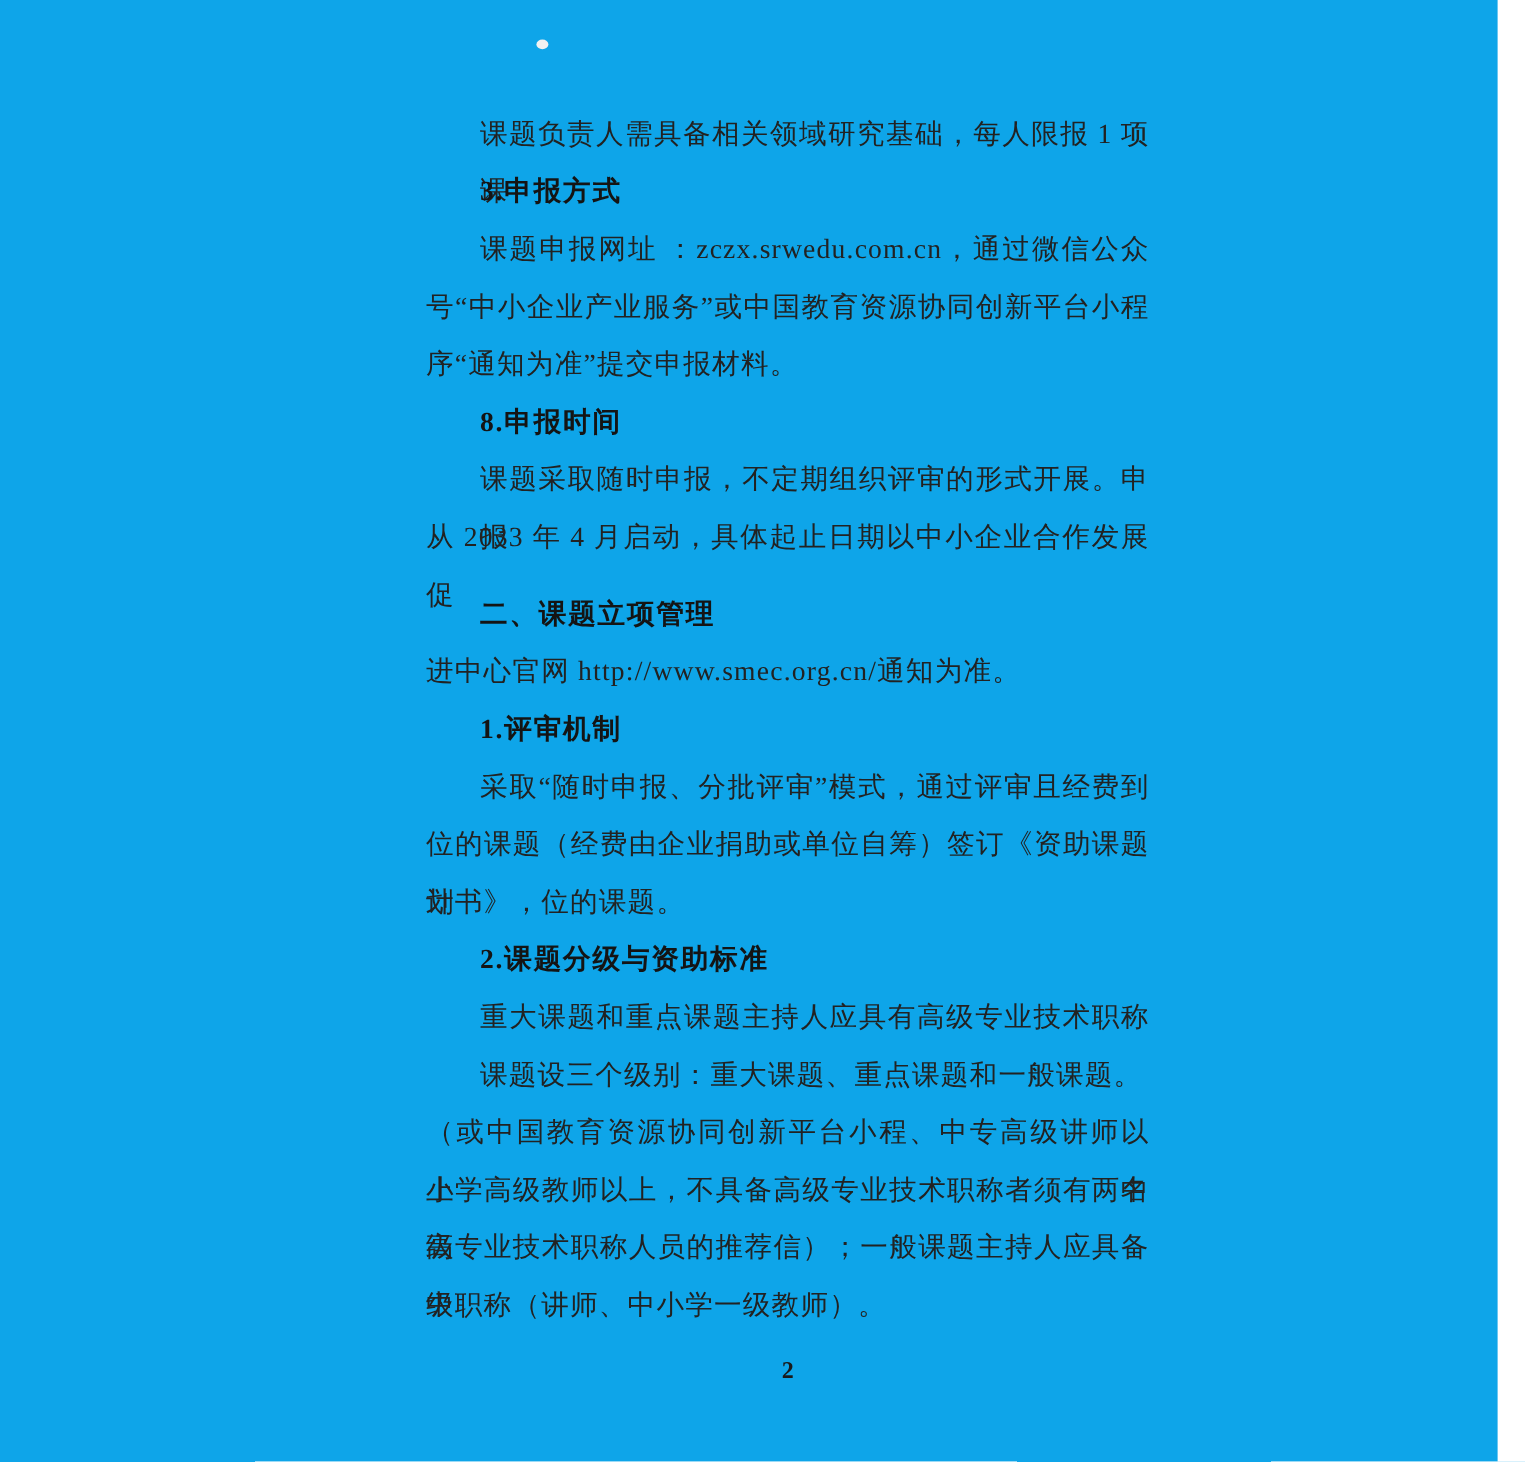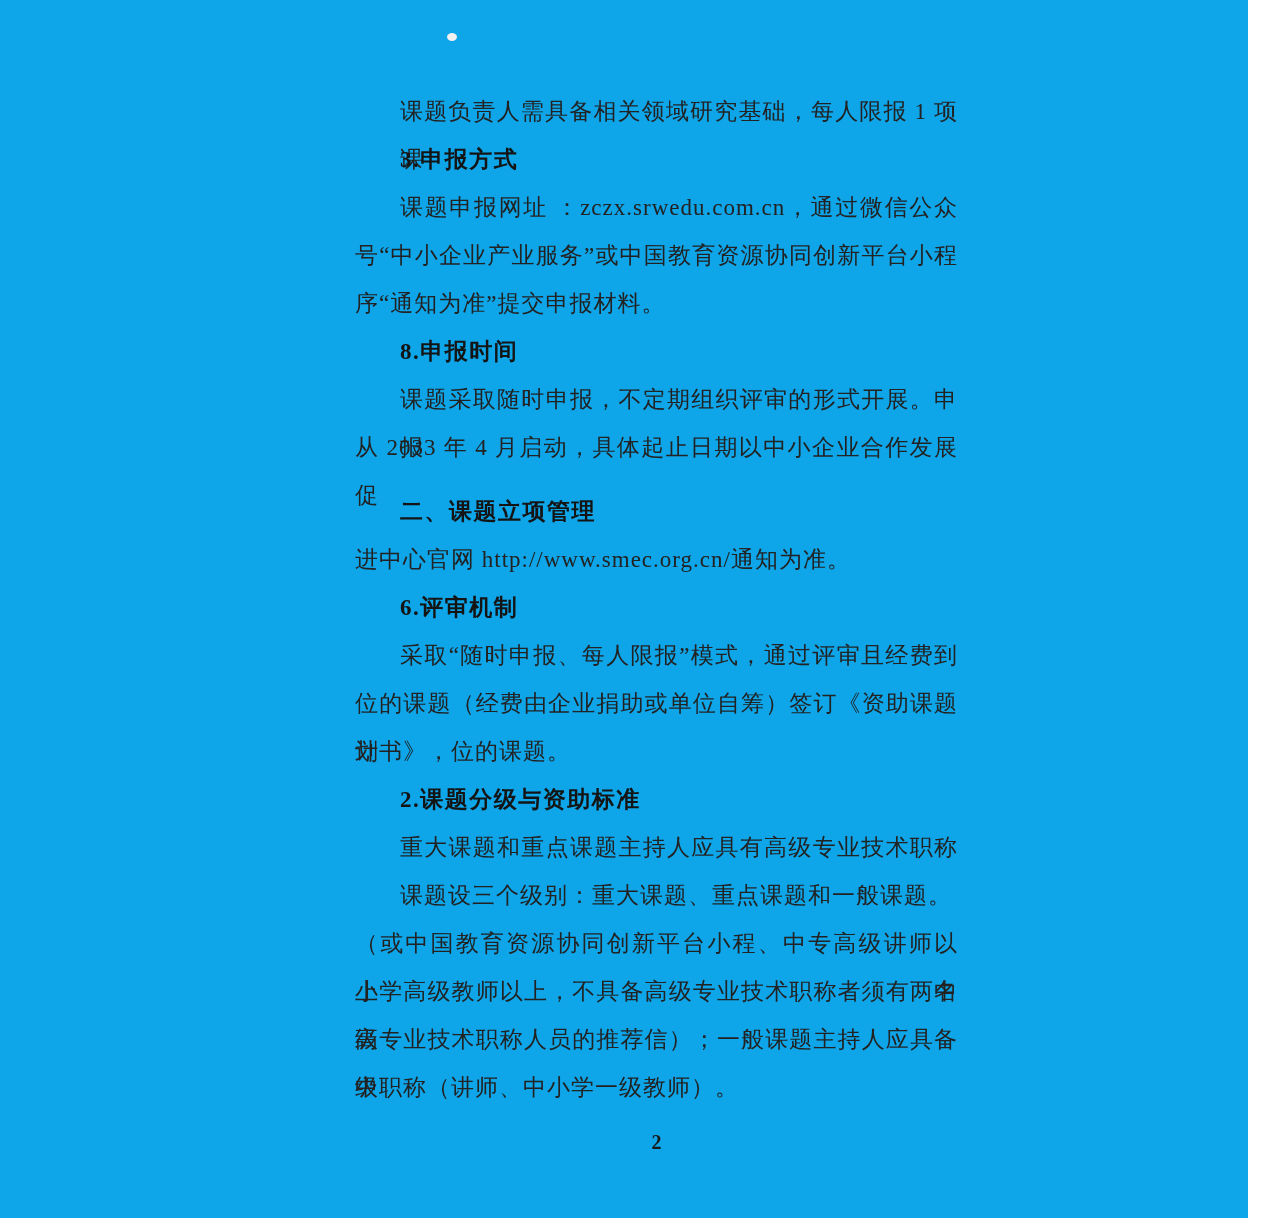--- a/index.html
+++ b/index.html
@@ -77,22 +77,22 @@
     <div class="line indent full">课题负责人需具备相关领域研究基础，每人限报 1 项课</div>
       <div class="line heading indent">3.申报方式</div>
       <div class="line indent full">课题申报网址 ：zczx.srwedu.com.cn，通过微信公众</div>
       <div class="line full">号“中小企业产业服务”或中国教育资源协同创新平台小程</div>
       <div class="line">序“通知为准”提交申报材料。</div>
       <div class="line heading indent">8.申报时间</div>
       <div class="line indent full">课题采取随时申报，不定期组织评审的形式开展。申报</div>
       <div class="line full">从 2033 年 4 月启动，具体起止日期以中小企业合作发展促</div>
       <div class="line heading indent section-gap">二、课题立项管理</div>
       <div class="line">进中心官网 http://www.smec.org.cn/通知为准。</div>
-      <div class="line heading indent">6.评审机制</div>
-      <div class="line indent full">采取“随时申报、每人限报”模式，通过评审且经费到</div>
+      <div class="line heading indent">1.评审机制</div>
+      <div class="line indent full">采取“随时申报、分批评审”模式，通过评审且经费到</div>
       <div class="line full">位的课题（经费由企业捐助或单位自筹）签订《资助课题计</div>
       <div class="line">划书》，位的课题。</div>
       <div class="line heading indent">2.课题分级与资助标准</div>
       <div class="line indent full">重大课题和重点课题主持人应具有高级专业技术职称</div>
       <div class="line indent">课题设三个级别：重大课题、重点课题和一般课题。</div>
       <div class="line full">（或中国教育资源协同创新平台小程、中专高级讲师以上、中</div>
       <div class="line full">小学高级教师以上，不具备高级专业技术职称者须有两名高</div>
       <div class="line full">级专业技术职称人员的推荐信）；一般课题主持人应具备中</div>
       <div class="line">级职称（讲师、中小学一级教师）。</div>
       <div class="page-number">2</div>

